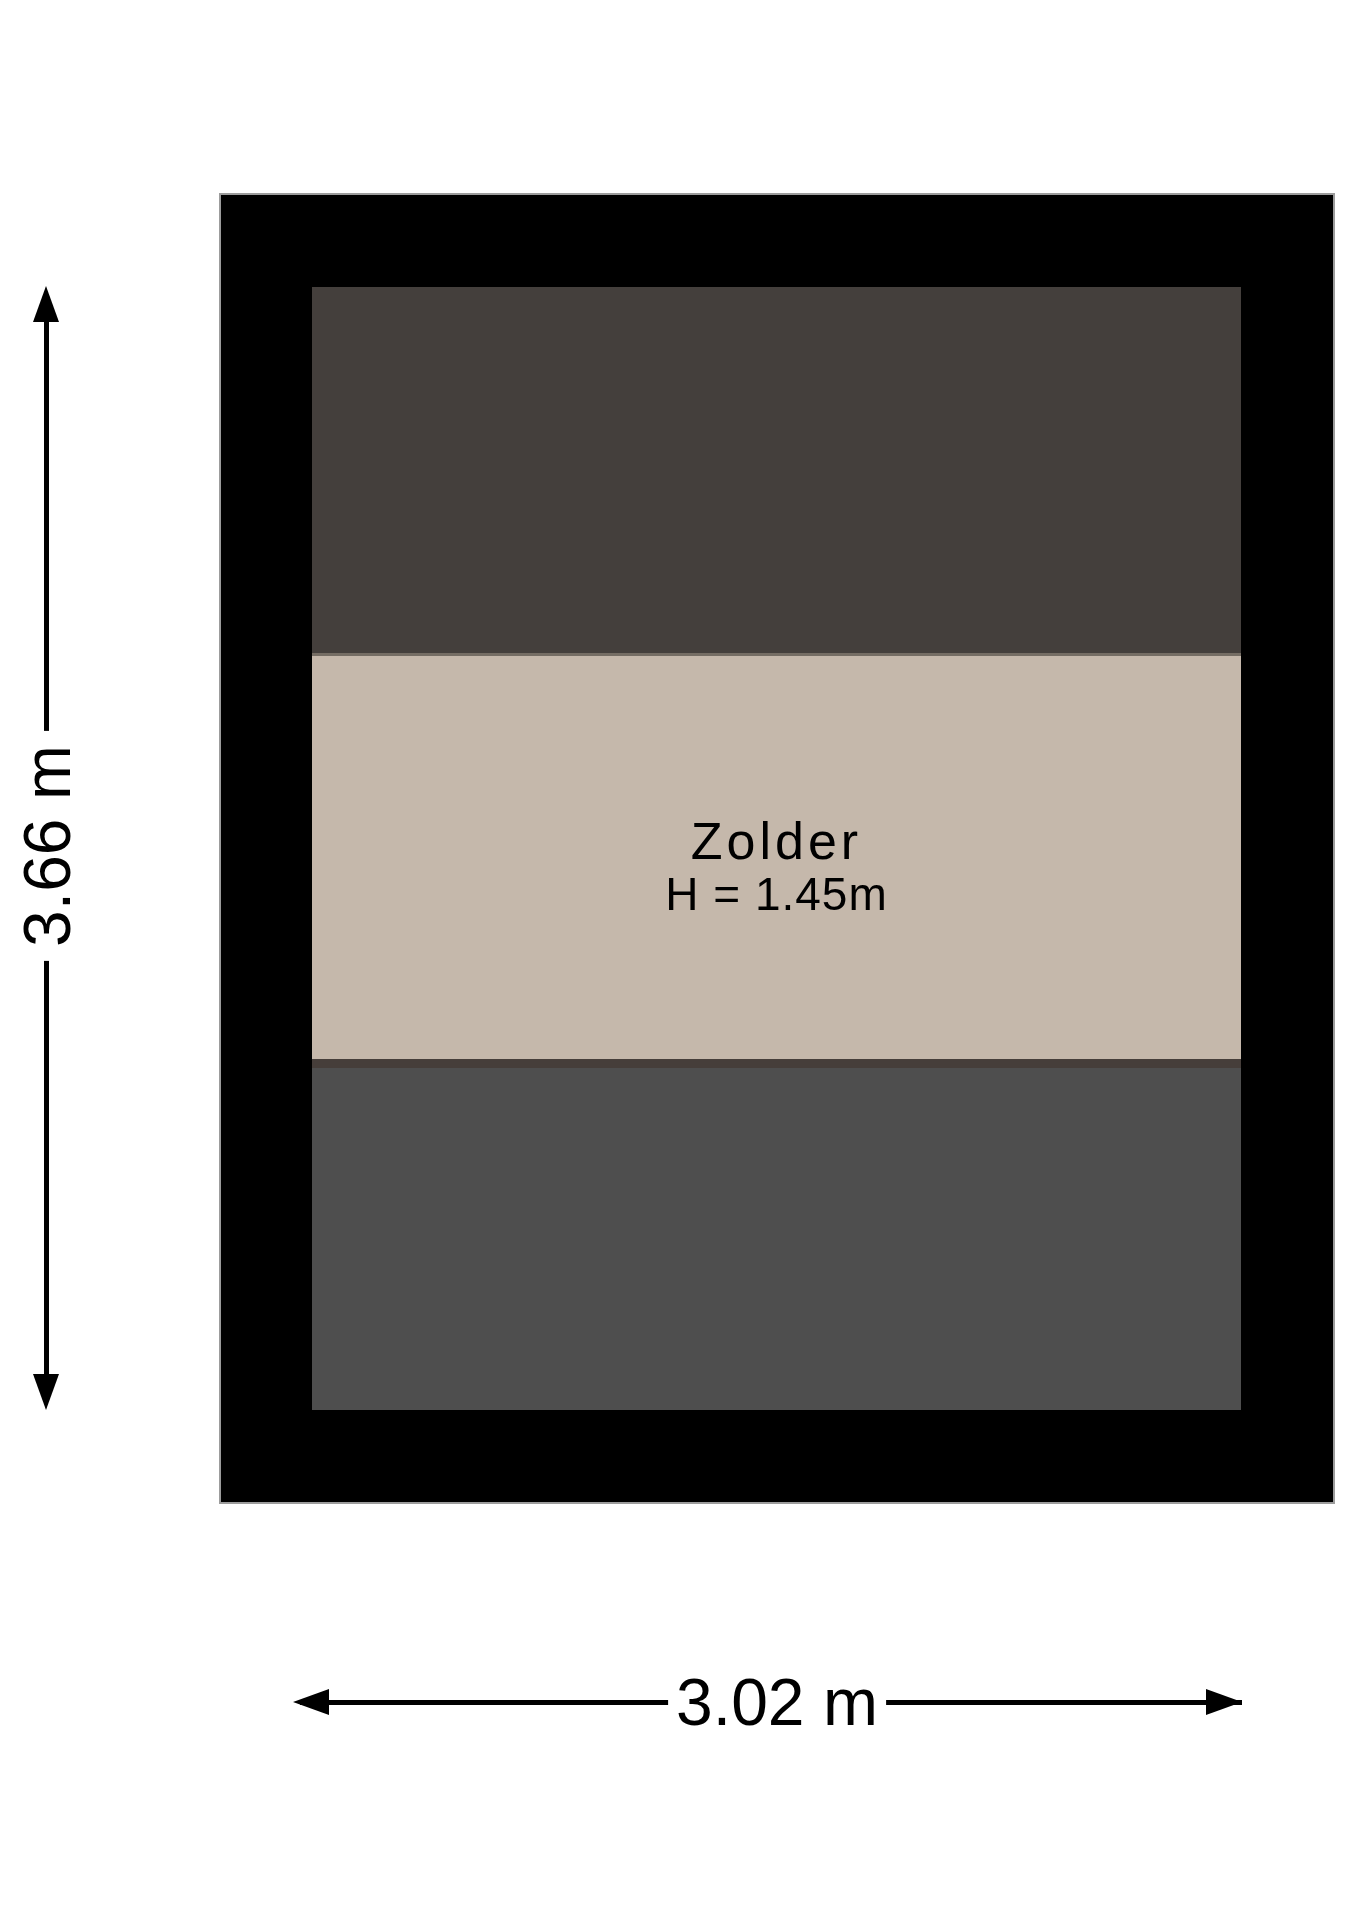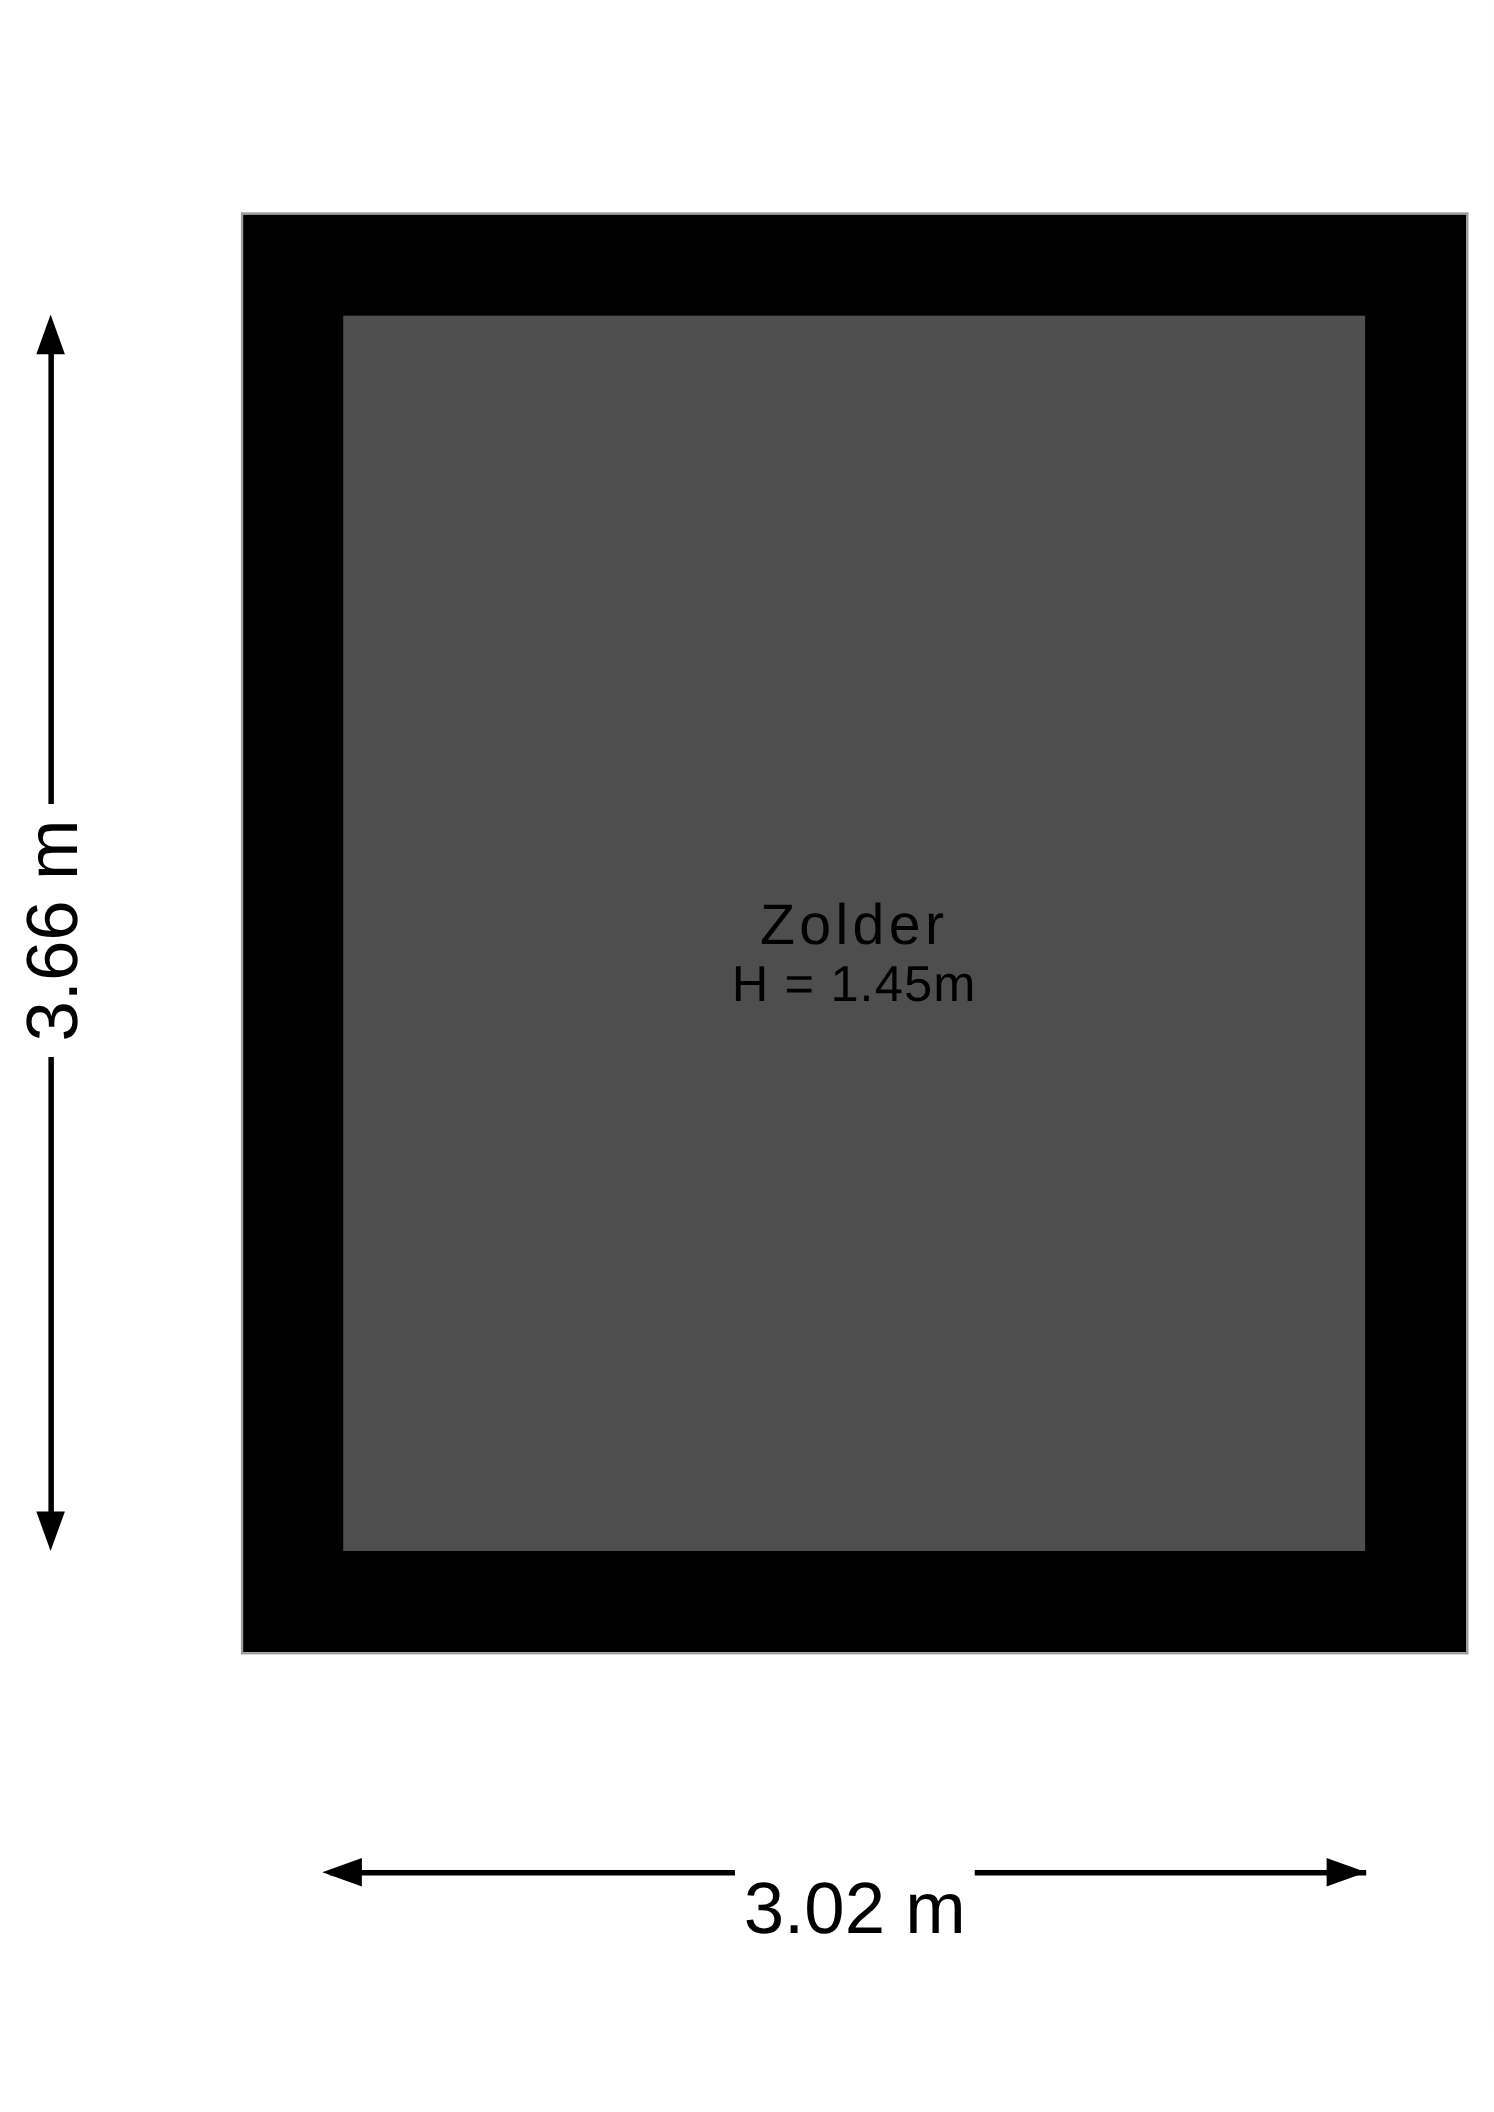--- a/index.html
+++ b/index.html
@@ -18,20 +18,21 @@
     left: 221px; top: 195px;
     width: 1112px; height: 1307px;
     background: var(--wall, #000);
     outline: 2px solid var(--wall-outline, #9c9c9c);
   }
   .room {
     position: absolute;
     left: 91px; top: 92px;
     width: 929px; height: 1123px;
     display: flex;
+    flex-direction: column;
   }
   .band-top {
     height: 366px;
     flex: none;
     background: var(--sloped-area-top, #443f3c);
     border-bottom: 3px solid var(--ridge-line, #756d64);
   }
   .band-floor {
     height: 403px;
     flex: none;
@@ -107,21 +108,20 @@
   }
   .vdim-label {
     left: 47px; top: 846px;
     padding: 0 14px;
     transform: translate(-50%, -50%) rotate(-90deg);
   }
   .hdim-label {
     left: 777px; top: 1702px;
     padding: 0 8px;
     transform: translate(-50%, -50%);
-    margin-top: 32px;
   }
 </style>
 </head>
 <body>
 
 <div class="canvas">
 
   <div class="frame">
     <div class="room">
       <div class="band-top"></div>

